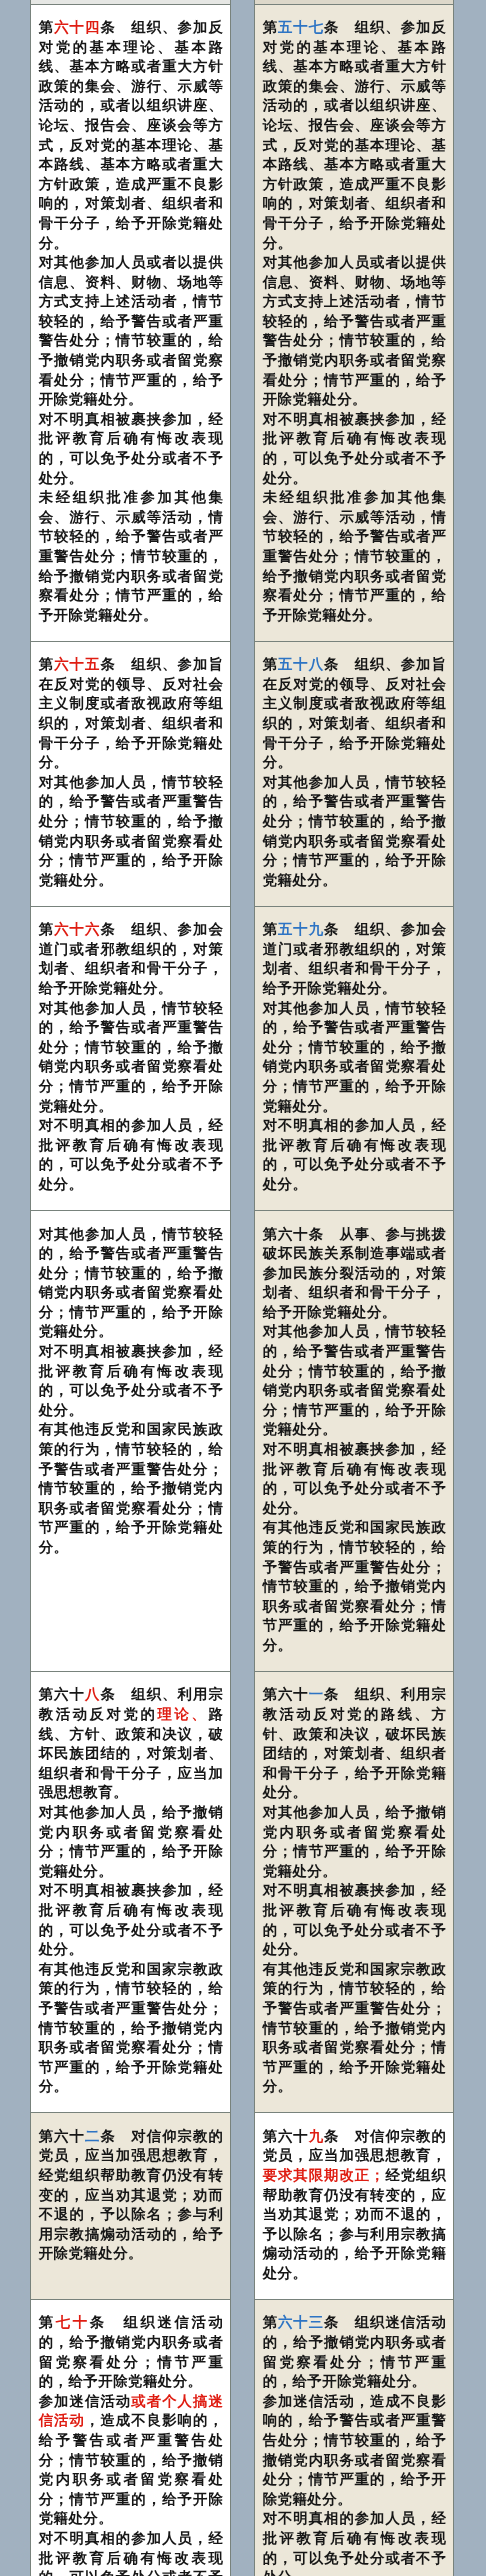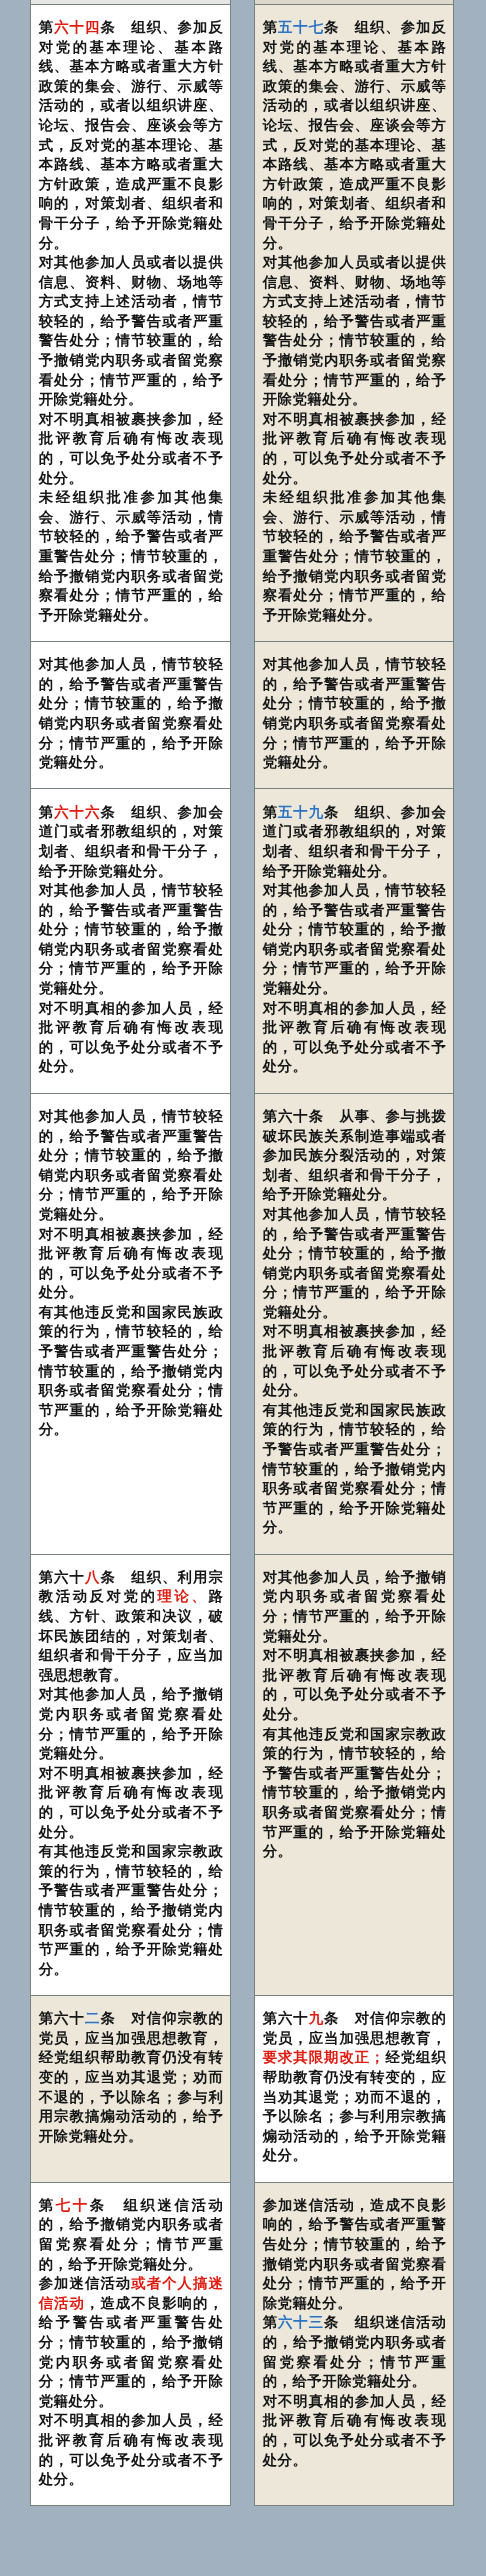--- a/index.html
+++ b/index.html
@@ -64,23 +64,25 @@
       <p><span class="seg-n">未经组织批准参加其他集会、游行、示威等活动，情节较轻的，给予警告或者严重警告处分；情节较重的，给予撤销党内职务或者留党察看处分；情节严重的，给予开除党籍处分。</span></p>
     </div>
   <div class="cell cR">
       <p><span class="seg-n">第</span><span class="seg-b">五十七</span><span class="seg-n">条　组织、参加反对党的基本理论、基本路线、基本方略或者重大方针政策的集会、游行、示威等活动的，或者以组织讲座、论坛、报告会、座谈会等方式，反对党的基本理论、基本路线、基本方略或者重大方针政策，造成严重不良影响的，对策划者、组织者和骨干分子，给予开除党籍处分。</span></p>
       <p><span class="seg-n">对其他参加人员或者以提供信息、资料、财物、场地等方式支持上述活动者，情节较轻的，给予警告或者严重警告处分；情节较重的，给予撤销党内职务或者留党察看处分；情节严重的，给予开除党籍处分。</span></p>
       <p><span class="seg-n">对不明真相被裹挟参加，经批评教育后确有悔改表现的，可以免予处分或者不予处分。</span></p>
       <p><span class="seg-n">未经组织批准参加其他集会、游行、示威等活动，情节较轻的，给予警告或者严重警告处分；情节较重的，给予撤销党内职务或者留党察看处分；情节严重的，给予开除党籍处分。</span></p>
     </div>
 
   <div class="cell cL">
+      <p><span class="seg-n">第</span><span class="seg-r">六十五</span><span class="seg-n">条　组织、参加旨在反对党的领导、反对社会主义制度或者敌视政府等组织的，对策划者、组织者和骨干分子，给予开除党籍处分。</span></p>
       <p><span class="seg-n">对其他参加人员，情节较轻的，给予警告或者严重警告处分；情节较重的，给予撤销党内职务或者留党察看处分；情节严重的，给予开除党籍处分。</span></p>
     </div>
   <div class="cell cR">
+      <p><span class="seg-n">第</span><span class="seg-b">五十八</span><span class="seg-n">条　组织、参加旨在反对党的领导、反对社会主义制度或者敌视政府等组织的，对策划者、组织者和骨干分子，给予开除党籍处分。</span></p>
       <p><span class="seg-n">对其他参加人员，情节较轻的，给予警告或者严重警告处分；情节较重的，给予撤销党内职务或者留党察看处分；情节严重的，给予开除党籍处分。</span></p>
     </div>
 
   <div class="cell cL">
       <p><span class="seg-n">第</span><span class="seg-r">六十六</span><span class="seg-n">条　组织、参加会道门或者邪教组织的，对策划者、组织者和骨干分子，给予开除党籍处分。</span></p>
       <p><span class="seg-n">对其他参加人员，情节较轻的，给予警告或者严重警告处分；情节较重的，给予撤销党内职务或者留党察看处分；情节严重的，给予开除党籍处分。</span></p>
       <p><span class="seg-n">对不明真相的参加人员，经批评教育后确有悔改表现的，可以免予处分或者不予处分。</span></p>
     </div>
   <div class="cell cR">
       <p><span class="seg-n">第</span><span class="seg-b">五十九</span><span class="seg-n">条　组织、参加会道门或者邪教组织的，对策划者、组织者和骨干分子，给予开除党籍处分。</span></p>
@@ -100,37 +102,38 @@
       <p><span class="seg-n">有其他违反党和国家民族政策的行为，情节较轻的，给予警告或者严重警告处分；情节较重的，给予撤销党内职务或者留党察看处分；情节严重的，给予开除党籍处分。</span></p>
     </div>
 
   <div class="cell cL">
       <p><span class="seg-n">第六十</span><span class="seg-r">八</span><span class="seg-n">条　组织、利用宗教活动反对党的</span><span class="seg-r">理论、</span><span class="seg-n">路线、方针、政策和决议，破坏民族团结的，对策划者、组织者和骨干分子，应当加强思想教育。</span></p>
       <p><span class="seg-n">对其他参加人员，给予撤销党内职务或者留党察看处分；情节严重的，给予开除党籍处分。</span></p>
       <p><span class="seg-n">对不明真相被裹挟参加，经批评教育后确有悔改表现的，可以免予处分或者不予处分。</span></p>
       <p><span class="seg-n">有其他违反党和国家宗教政策的行为，情节较轻的，给予警告或者严重警告处分；情节较重的，给予撤销党内职务或者留党察看处分；情节严重的，给予开除党籍处分。</span></p>
     </div>
   <div class="cell cR">
+      <p><span class="seg-n">第六十</span><span class="seg-b">一</span><span class="seg-n">条　组织、利用宗教活动反对党的路线、方针、政策和决议，破坏民族团结的，对策划者、组织者和骨干分子，给予开除党籍处分。</span></p>
       <p><span class="seg-n">对其他参加人员，给予撤销党内职务或者留党察看处分；情节严重的，给予开除党籍处分。</span></p>
       <p><span class="seg-n">对不明真相被裹挟参加，经批评教育后确有悔改表现的，可以免予处分或者不予处分。</span></p>
       <p><span class="seg-n">有其他违反党和国家宗教政策的行为，情节较轻的，给予警告或者严重警告处分；情节较重的，给予撤销党内职务或者留党察看处分；情节严重的，给予开除党籍处分。</span></p>
     </div>
 
   <div class="cell cR">
       <p><span class="seg-n">第六十</span><span class="seg-b">二</span><span class="seg-n">条　对信仰宗教的党员，应当加强思想教育，经党组织帮助教育仍没有转变的，应当劝其退党；劝而不退的，予以除名；参与利用宗教搞煽动活动的，给予开除党籍处分。</span></p>
     </div>
   <div class="cell cL">
       <p><span class="seg-n">第六十</span><span class="seg-r">九</span><span class="seg-n">条　对信仰宗教的党员，应当加强思想教育，</span><span class="seg-r">要求其限期改正；</span><span class="seg-n">经党组织帮助教育仍没有转变的，应当劝其退党；劝而不退的，予以除名；参与利用宗教搞煽动活动的，给予开除党籍处分。</span></p>
     </div>
 
   <div class="cell cL">
       <p><span class="seg-n">第</span><span class="seg-r">七十</span><span class="seg-n">条　组织迷信活动的，给予撤销党内职务或者留党察看处分；情节严重的，给予开除党籍处分。</span></p>
       <p><span class="seg-n">参加迷信活动</span><span class="seg-r">或者个人搞迷信活动</span><span class="seg-n">，造成不良影响的，给予警告或者严重警告处分；情节较重的，给予撤销党内职务或者留党察看处分；情节严重的，给予开除党籍处分。</span></p>
       <p><span class="seg-n">对不明真相的参加人员，经批评教育后确有悔改表现的，可以免予处分或者不予处分。</span></p>
     </div>
   <div class="cell cR">
+      <p><span class="seg-n">第</span><span class="seg-b">六十三</span><span class="seg-n">条　组织迷信活动的，给予撤销党内职务或者留党察看处分；情节严重的，给予开除党籍处分。</span></p>
       <p><span class="seg-n">参加迷信活动，造成不良影响的，给予警告或者严重警告处分；情节较重的，给予撤销党内职务或者留党察看处分；情节严重的，给予开除党籍处分。</span></p>
-      <p><span class="seg-n">第</span><span class="seg-b">六十三</span><span class="seg-n">条　组织迷信活动的，给予撤销党内职务或者留党察看处分；情节严重的，给予开除党籍处分。</span></p>
       <p><span class="seg-n">对不明真相的参加人员，经批评教育后确有悔改表现的，可以免予处分或者不予处分。</span></p>
     </div>
 
 </div>
 
 
 </body></html>

